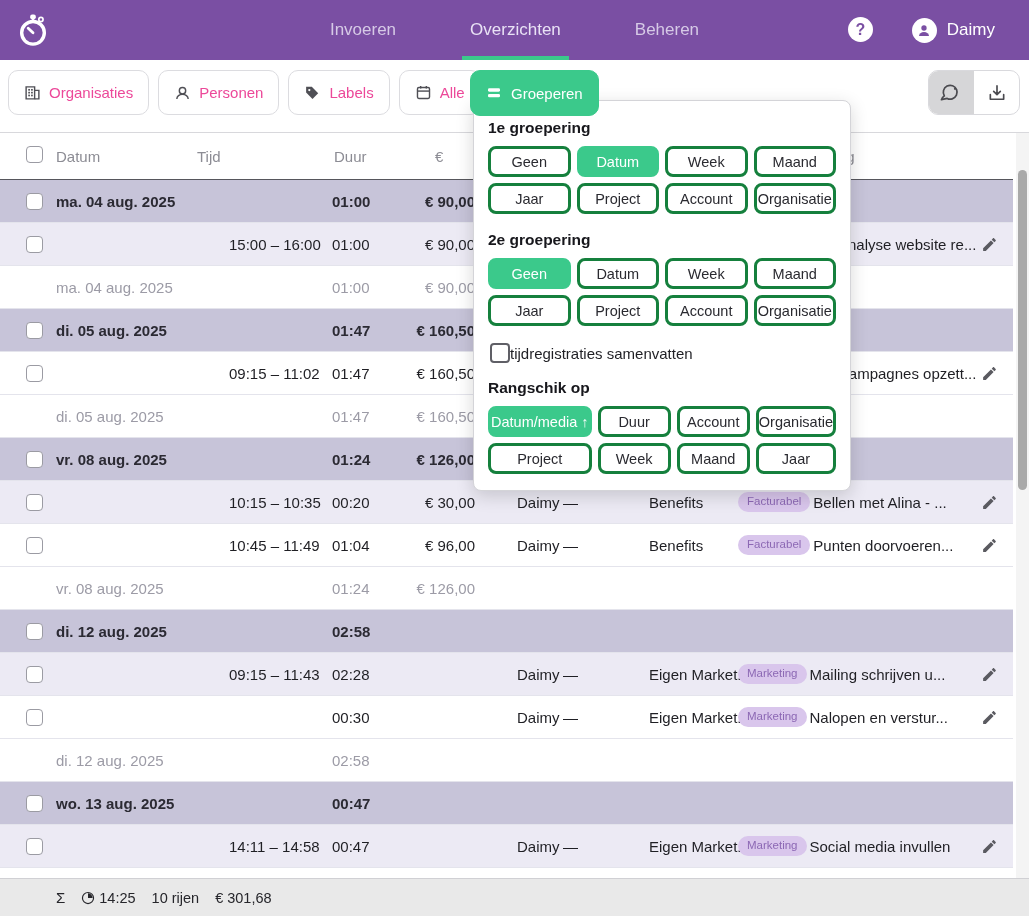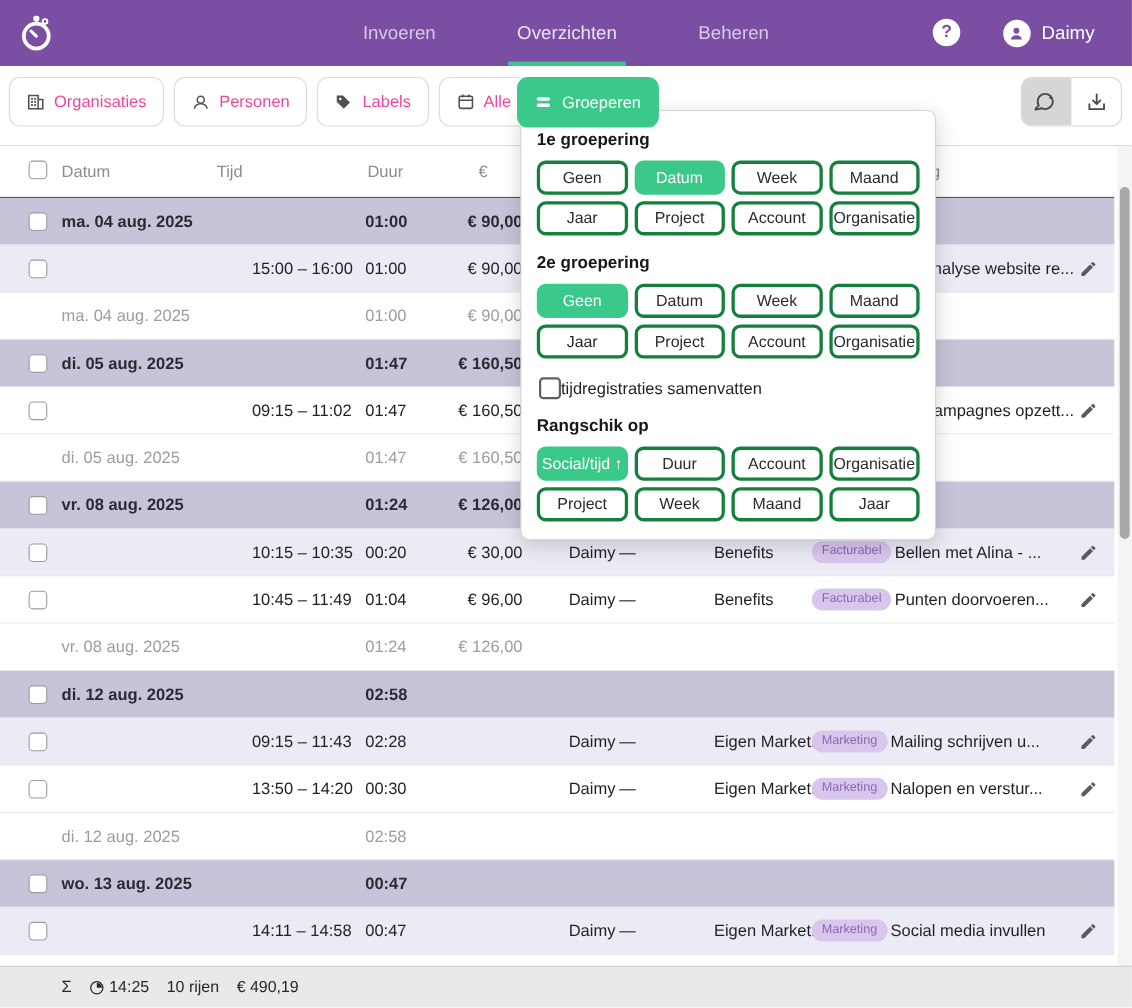--- a/index.html
+++ b/index.html
@@ -301,21 +301,20 @@
   <span class="c c-meta">
     <span class="pill">Marketing</span>
     <span>Mailing schrijven u...</span>
   </span>
   <svg class="edit" viewBox="0 0 24 24">
     <path d="M3 17.25V21h3.75L17.8 9.94l-3.75-3.75L3 17.25zM20.7 7.04c.39-.39.39-1.02 0-1.41l-2.34-2.34c-.39-.39-1.02-.39-1.41 0l-1.83 1.83 3.75 3.75 1.83-1.83z" fill="#5a5a60"></path>
   </svg>
 </div>
 <div class="row" style="top:696px">
   <span class="cb"></span>
-  <span class="c c-tijd">13:50 – 14:20</span>
   <span class="c c-duur">00:30</span>
   <span class="c c-pers">Daimy</span>
   <span class="c c-dash">—</span>
   <span class="c c-proj">Eigen Market...</span>
   <span class="c c-meta">
     <span class="pill">Marketing</span>
     <span>Nalopen en verstur...</span>
   </span>
   <svg class="edit" viewBox="0 0 24 24">
     <path d="M3 17.25V21h3.75L17.8 9.94l-3.75-3.75L3 17.25zM20.7 7.04c.39-.39.39-1.02 0-1.41l-2.34-2.34c-.39-.39-1.02-.39-1.41 0l-1.83 1.83 3.75 3.75 1.83-1.83z" fill="#5a5a60"></path>
@@ -376,35 +375,35 @@
     <button class="obtn">Organisatie</button>
   </div>
 
   <div class="chkrow">
     <span class="chkbox"></span>
     <span class="chklbl">tijdregistraties samenvatten</span>
   </div>
 
   <div class="sec-title">Rangschik op</div>
   <div class="ogrid" style="margin-bottom:0">
-    <button class="obtn sel">Social/tijd ↑</button>
+    <button class="obtn sel">Datum/media ↑</button>
     <button class="obtn">Duur</button>
     <button class="obtn">Account</button>
     <button class="obtn">Organisatie</button>
     <button class="obtn">Project</button>
     <button class="obtn">Week</button>
     <button class="obtn">Maand</button>
     <button class="obtn">Jaar</button>
   </div>
 </div>
 
 <div class="footer">
   <span style="font-size:15px">Σ</span>
   <span class="tot">
     <svg width="14" height="14" viewBox="0 0 24 24">
       <circle cx="12" cy="12" r="9.5" fill="none" stroke="#26262b" stroke-width="2"></circle>
       <path d="M12 12 V4 A8 8 0 0 1 20 12 Z" fill="#26262b"></path>
     </svg>
     <span>14:25</span>
   </span>
   <span>10 rijen</span>
-  <span>€ 490,19</span>
+  <span>€ 301,68</span>
 </div>
 
 </body></html>

